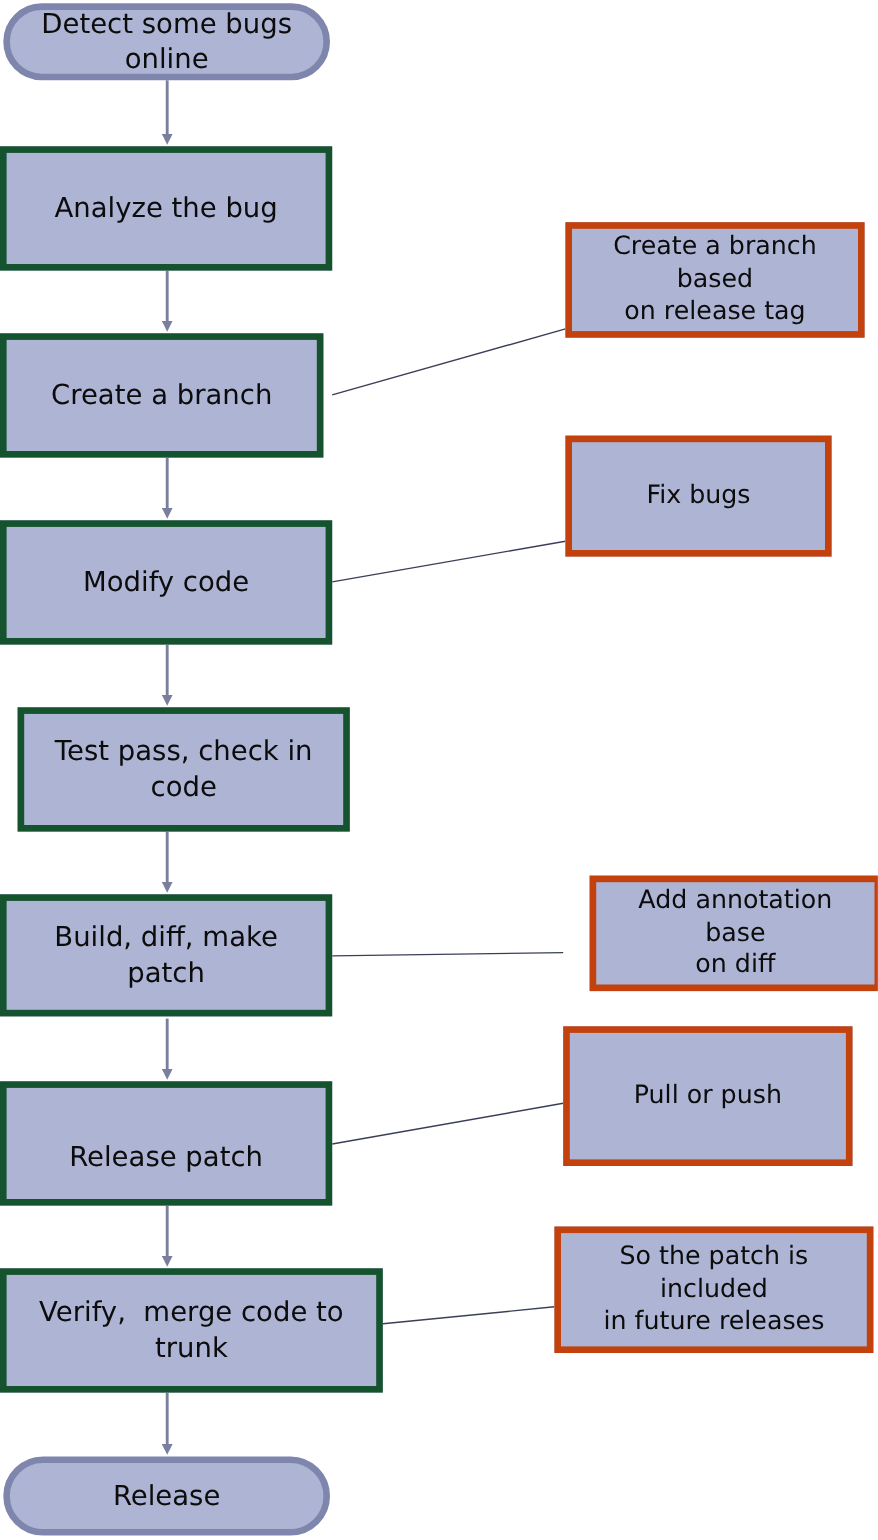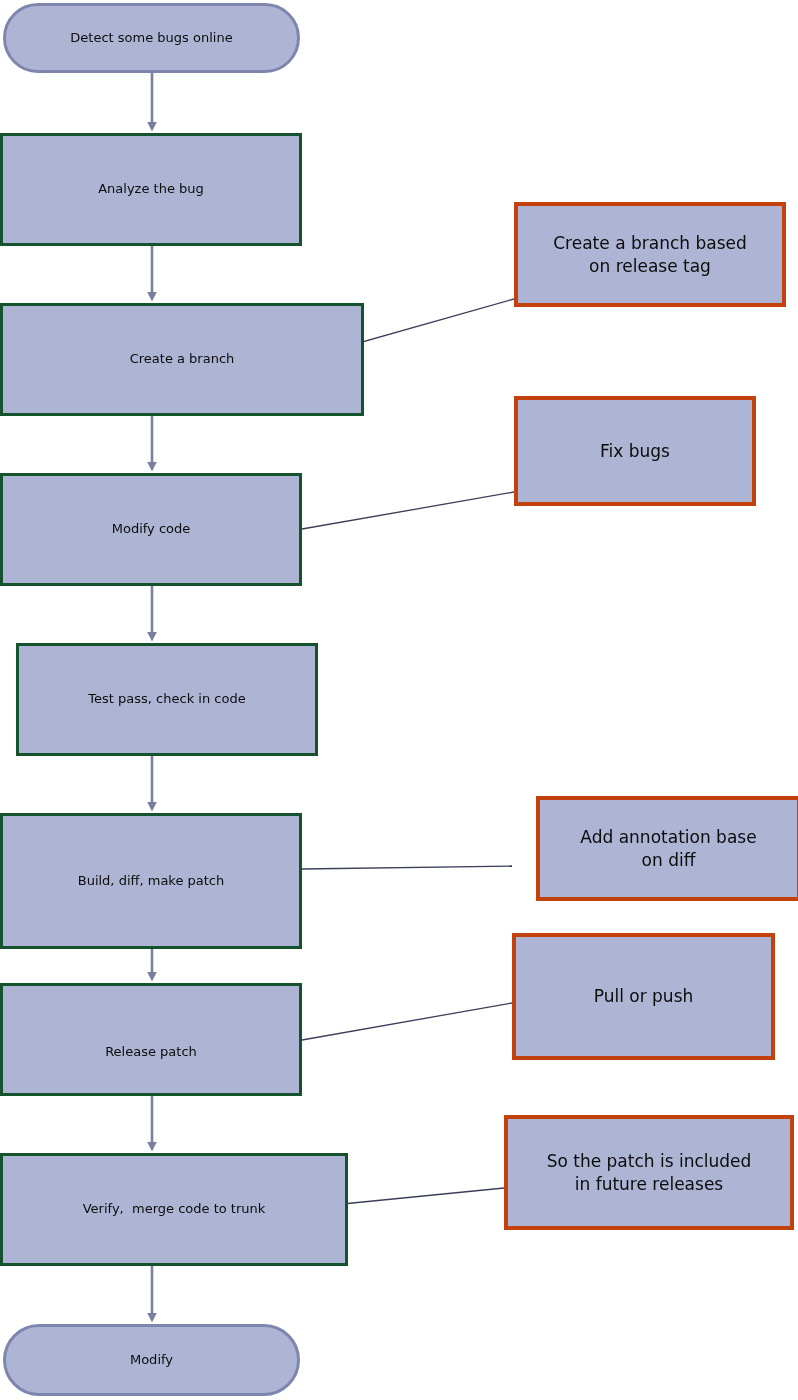--- a/index.html
+++ b/index.html
@@ -26,37 +26,37 @@
     left: 0;
     top: 0;
     width: 798px;
     height: 1400px;
     pointer-events: none;
   }
   .node {
     position: absolute;
     box-sizing: border-box;
     background: #aeb4d4;
-    border: 3px solid #14532d;
+    border: 6px solid #14532d;
     display: flex;
     align-items: center;
     justify-content: center;
     text-align: center;
     color: #0c0c0c;
-    font-size: 13px;
+    font-size: 25px;
     line-height: 1.30;
     white-space: pre-wrap;
   }
   .node.terminator {
     border-radius: 999px;
     border-color: #7f86ad;
   }
   .node.annotation {
-    border: 4px solid #c2410c;
-    font-size: 17px;
+    border: 6px solid #c2410c;
+    font-size: 23px;
     justify-content: center;
   }
   .node .nlabel {
     display: block;
     padding: 0 10px;
   }
   .node.shift-down .nlabel {
     position: relative;
     top: 13px;
   }
@@ -87,27 +87,27 @@
         <line x1="302" y1="529" x2="514" y2="492" stroke="#3a3f58" stroke-width="1.3"></line>
         <line x1="302" y1="869" x2="512" y2="866" stroke="#3a3f58" stroke-width="1.3"></line>
         <line x1="302" y1="1040" x2="512" y2="1003" stroke="#3a3f58" stroke-width="1.3"></line>
         <line x1="302" y1="1208" x2="504" y2="1188" stroke="#3a3f58" stroke-width="1.3"></line>
       </g>
   </svg>
 
   <div id="node-layer">
       <div class="node terminator" style="left: 3px; top: 3px; width: 297px; height: 70px;"><span class="nlabel">Detect some bugs online</span></div>
       <div class="node" style="left: 0px; top: 133px; width: 302px; height: 113px;"><span class="nlabel">Analyze the bug</span></div>
-      <div class="node" style="left: 0px; top: 303px; width: 364px; height: 113px;"><span class="nlabel">Create a branch</span></div>
+      <div class="node" style="left: 0px; top: 303px; width: 294px; height: 113px;"><span class="nlabel">Create a branch</span></div>
       <div class="node" style="left: 0px; top: 473px; width: 302px; height: 113px;"><span class="nlabel">Modify code</span></div>
       <div class="node" style="left: 0px; top: 643px; width: 302px; height: 113px; margin-left: 16px;"><span class="nlabel">Test pass, check in code</span></div>
-      <div class="node" style="left: 0px; top: 813px; width: 302px; height: 136px;"><span class="nlabel">Build, diff, make patch</span></div>
+      <div class="node" style="left: 0px; top: 813px; width: 302px; height: 111px;"><span class="nlabel">Build, diff, make patch</span></div>
       <div class="node shift-down" style="left: 0px; top: 983px; width: 302px; height: 113px;"><span class="nlabel">Release patch</span></div>
       <div class="node" style="left: 0px; top: 1153px; width: 348px; height: 113px;"><span class="nlabel">Verify,  merge code to trunk</span></div>
-      <div class="node terminator" style="left: 3px; top: 1324px; width: 297px; height: 72px;"><span class="nlabel">Modify</span></div>
+      <div class="node terminator" style="left: 3px; top: 1324px; width: 297px; height: 72px;"><span class="nlabel">Release</span></div>
       <div class="node annotation" style="left: 514px; top: 202px; width: 272px; height: 105px;"><span class="nlabel">Create a branch based
 on release tag</span></div>
       <div class="node annotation" style="left: 514px; top: 396px; width: 242px; height: 110px;"><span class="nlabel">Fix bugs</span></div>
       <div class="node annotation" style="left: 536px; top: 796px; width: 265px; height: 105px;"><span class="nlabel">Add annotation base
 on diff</span></div>
       <div class="node annotation" style="left: 512px; top: 933px; width: 263px; height: 127px;"><span class="nlabel">Pull or push</span></div>
       <div class="node annotation" style="left: 504px; top: 1115px; width: 290px; height: 115px;"><span class="nlabel">So the patch is included
 in future releases</span></div>
     </div>
 

